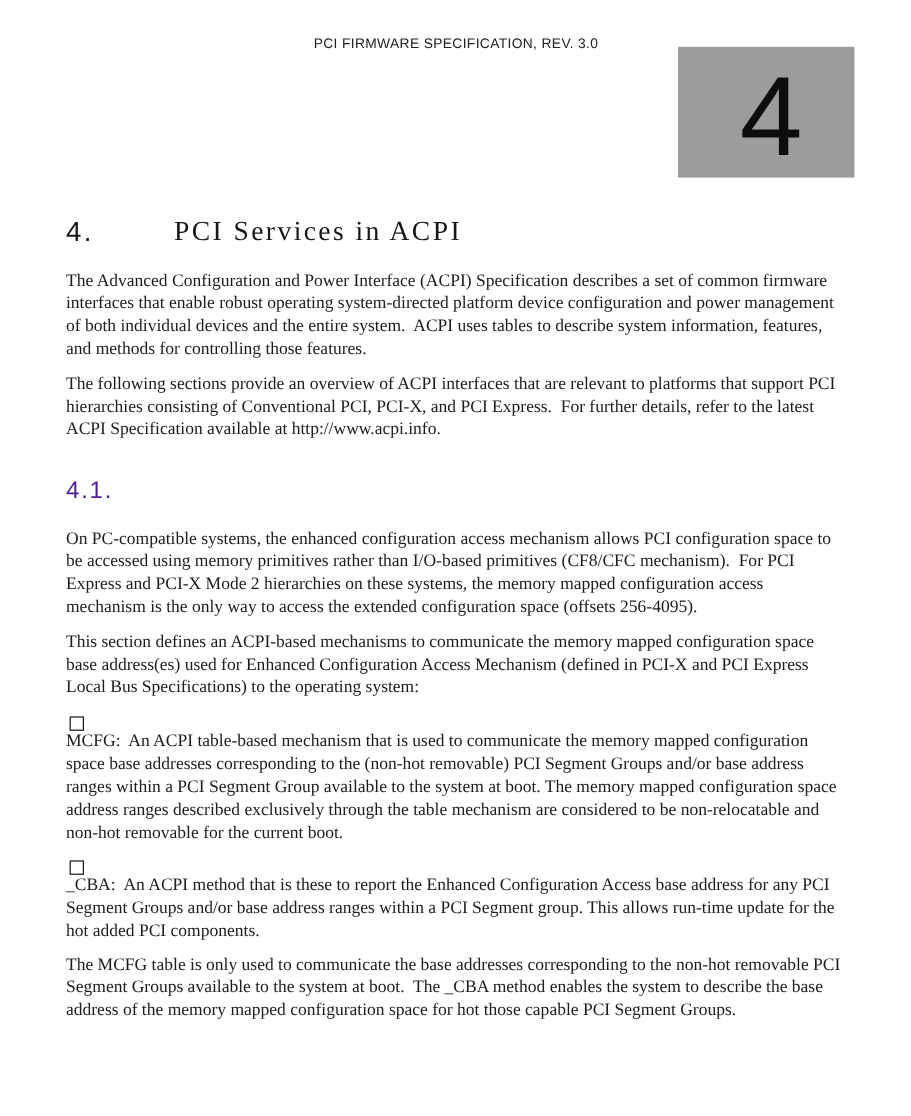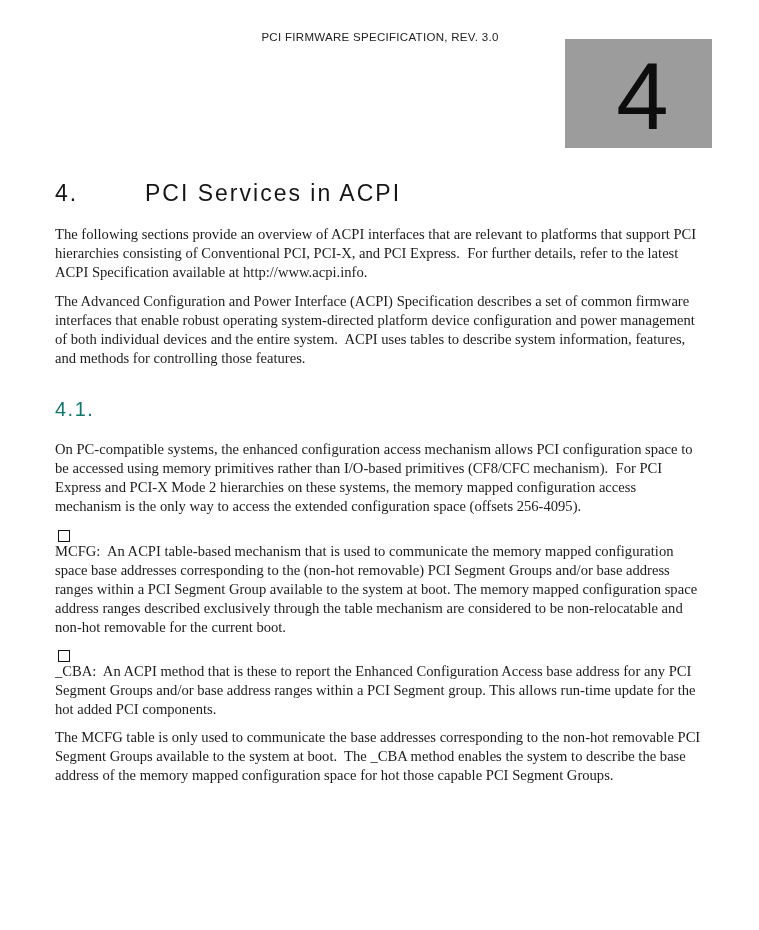--- a/index.html
+++ b/index.html
@@ -52,24 +52,24 @@
     color: #161616;
   }
   h2.section-heading {
     display: flex;
     margin: 24px 0 14px 0;
     font-family: "Liberation Sans", sans-serif;
     font-weight: 400;
     font-size: 20px;
     letter-spacing: 1.5px;
     line-height: 34px;
-    color: #0f766e;
+    color: #4c1d95;
   }
   .h-num { width: 90px; flex: none; }
-  .h-title { max-width: 565px; }
+  .h-title { max-width: 565px; font-family: Liberation Serif, serif; }
   p.body-para {
     margin: 0 0 10px 0;
     white-space: pre-wrap;
   }
   .bullet-item {
     display: flex;
     margin: 3px 0 9px 0;
     flex-direction: column;
   }
   .bullet-marker {
@@ -94,30 +94,31 @@
 
   <div class="chapter-tab">
     <span class="chapter-tab-number">4</span>
   </div>
 
   <h1 class="chapter-heading">
     <span class="h-num">4.</span>
     <span class="h-title">PCI Services in ACPI</span>
   </h1>
 
+  <p class="body-para">The Advanced Configuration and Power Interface (ACPI) Specification describes a set of common firmware interfaces that enable robust operating system-directed platform device configuration and power management of both individual devices and the entire system.  ACPI uses tables to describe system information, features, and methods for controlling those features.</p>
+
   <p class="body-para">The following sections provide an overview of ACPI interfaces that are relevant to platforms that support PCI hierarchies consisting of Conventional PCI, PCI-X, and PCI Express.  For further details, refer to the latest ACPI Specification available at http://www.acpi.info.</p>
-
-  <p class="body-para">The Advanced Configuration and Power Interface (ACPI) Specification describes a set of common firmware interfaces that enable robust operating system-directed platform device configuration and power management of both individual devices and the entire system.  ACPI uses tables to describe system information, features, and methods for controlling those features.</p>
 
   <h2 class="section-heading">
     <span class="h-num">4.1.</span>
   </h2>
 
   <p class="body-para">On PC-compatible systems, the enhanced configuration access mechanism allows PCI configuration space to be accessed using memory primitives rather than I/O-based primitives (CF8/CFC mechanism).  For PCI Express and PCI-X Mode 2 hierarchies on these systems, the memory mapped configuration access mechanism is the only way to access the extended configuration space (offsets 256-4095).</p>
 
+  <p class="body-para">This section defines an ACPI-based mechanisms to communicate the memory mapped configuration space base address(es) used for Enhanced Configuration Access Mechanism (defined in PCI-X and PCI Express Local Bus Specifications) to the operating system:</p>
 
   <div class="bullet-item">
     <span class="bullet-marker"></span>
     <span class="bullet-text">MCFG:  An ACPI table-based mechanism that is used to communicate the memory mapped configuration space base addresses corresponding to the (non-hot removable) PCI Segment Groups and/or base address ranges within a PCI Segment Group available to the system at boot. The memory mapped configuration space address ranges described exclusively through the table mechanism are considered to be non-relocatable and non-hot removable for the current boot.</span>
   </div>
 
   <div class="bullet-item">
     <span class="bullet-marker"></span>
     <span class="bullet-text">_CBA:  An ACPI method that is these to report the Enhanced Configuration Access base address for any PCI Segment Groups and/or base address ranges within a PCI Segment group. This allows run-time update for the hot added PCI components.</span>
   </div>

